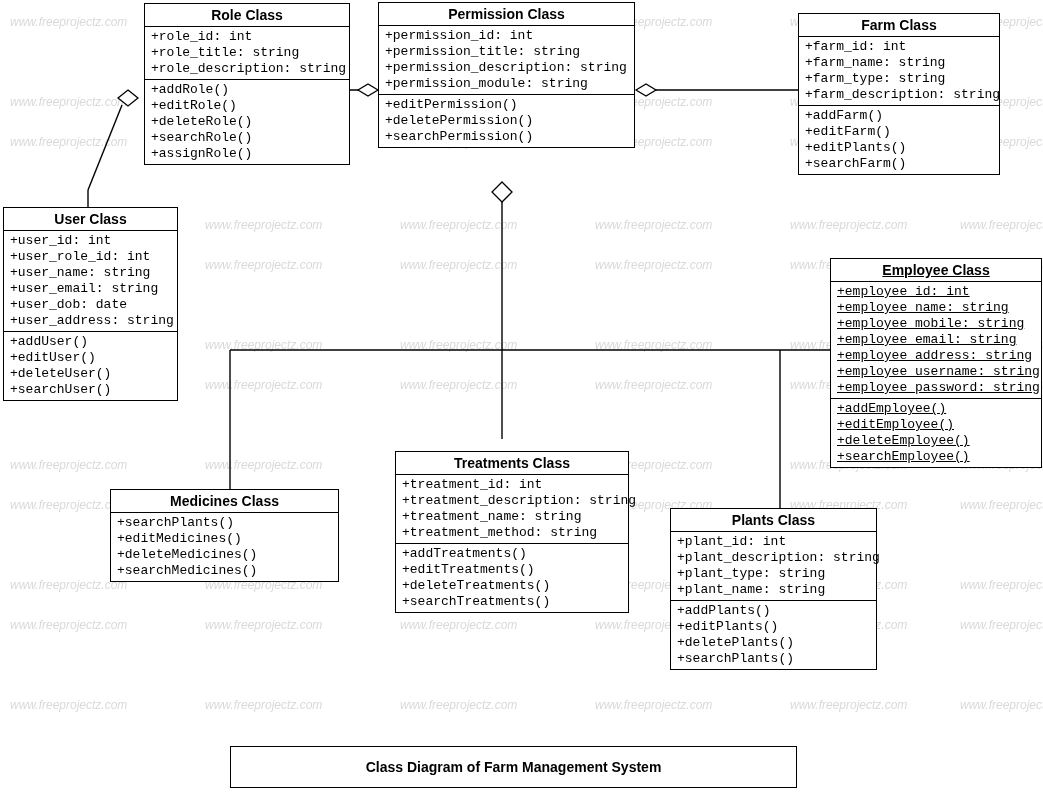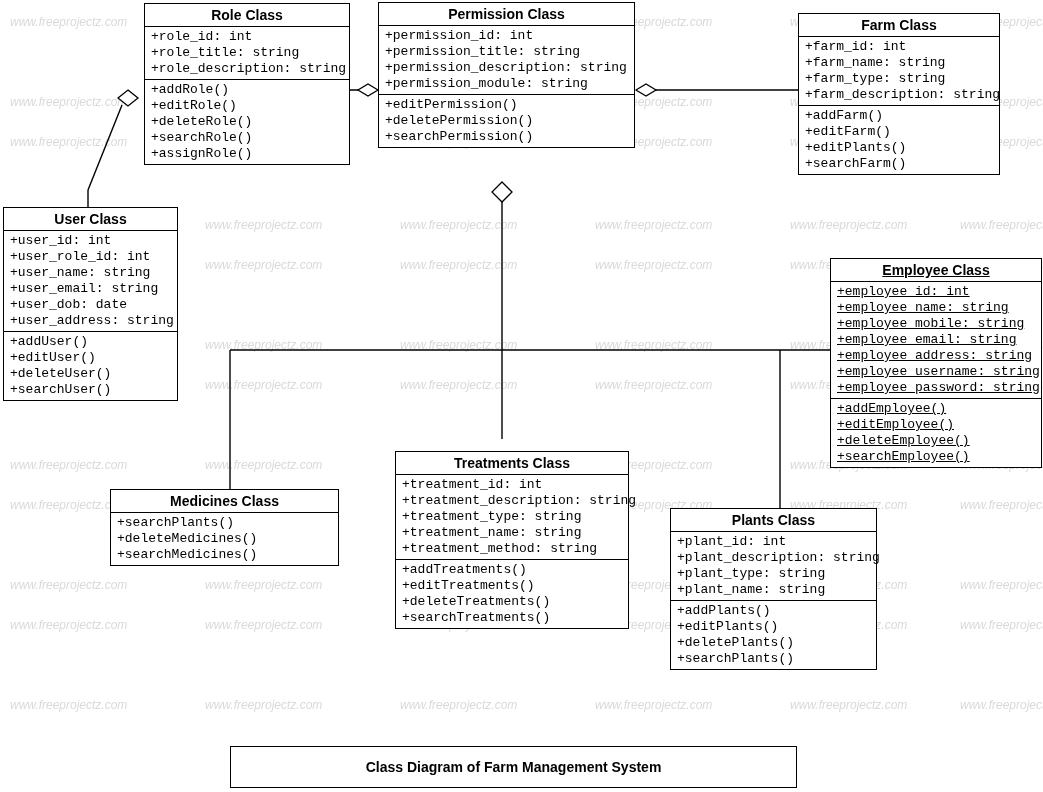--- a/index.html
+++ b/index.html
@@ -267,36 +267,36 @@
       <div class="row">+deleteEmployee()</div>
       <div class="row">+searchEmployee()</div>
     </div>
 </div>
 
 <div class="class-box" style="left:395px; top:451px; width:232px;">
   <div class="class-title">Treatments Class</div>
   <div class="class-section" id="treatments-attrs">
       <div class="row">+treatment_id: int</div>
       <div class="row">+treatment_description: string</div>
-      <div class="row">+treatment_type: string</div>
       <div class="row">+treatment_name: string</div>
       <div class="row">+treatment_method: string</div>
     </div>
   <div class="class-section" id="treatments-ops">
       <div class="row">+addTreatments()</div>
       <div class="row">+editTreatments()</div>
       <div class="row">+deleteTreatments()</div>
       <div class="row">+searchTreatments()</div>
     </div>
 </div>
 
 <div class="class-box" style="left:110px; top:489px; width:227px;">
   <div class="class-title">Medicines Class</div>
   <div class="class-section" id="medicines-ops">
       <div class="row">+searchPlants()</div>
+      <div class="row">+editMedicines()</div>
       <div class="row">+deleteMedicines()</div>
       <div class="row">+searchMedicines()</div>
     </div>
 </div>
 
 <div class="class-box" style="left:670px; top:508px; width:205px;">
   <div class="class-title">Plants Class</div>
   <div class="class-section" id="plants-attrs">
       <div class="row">+plant_id: int</div>
       <div class="row">+plant_description: string</div>

